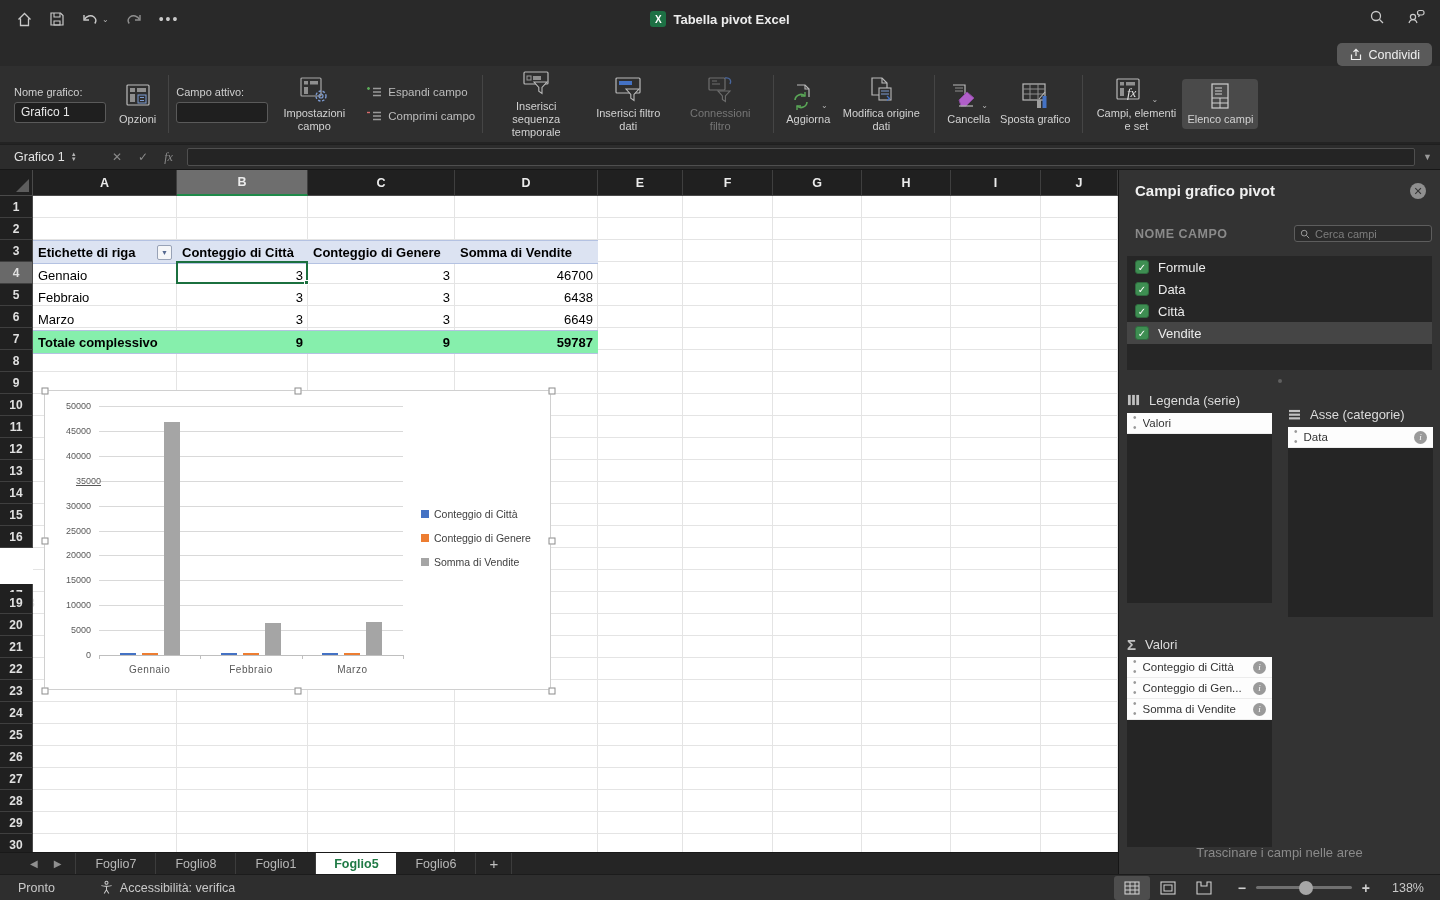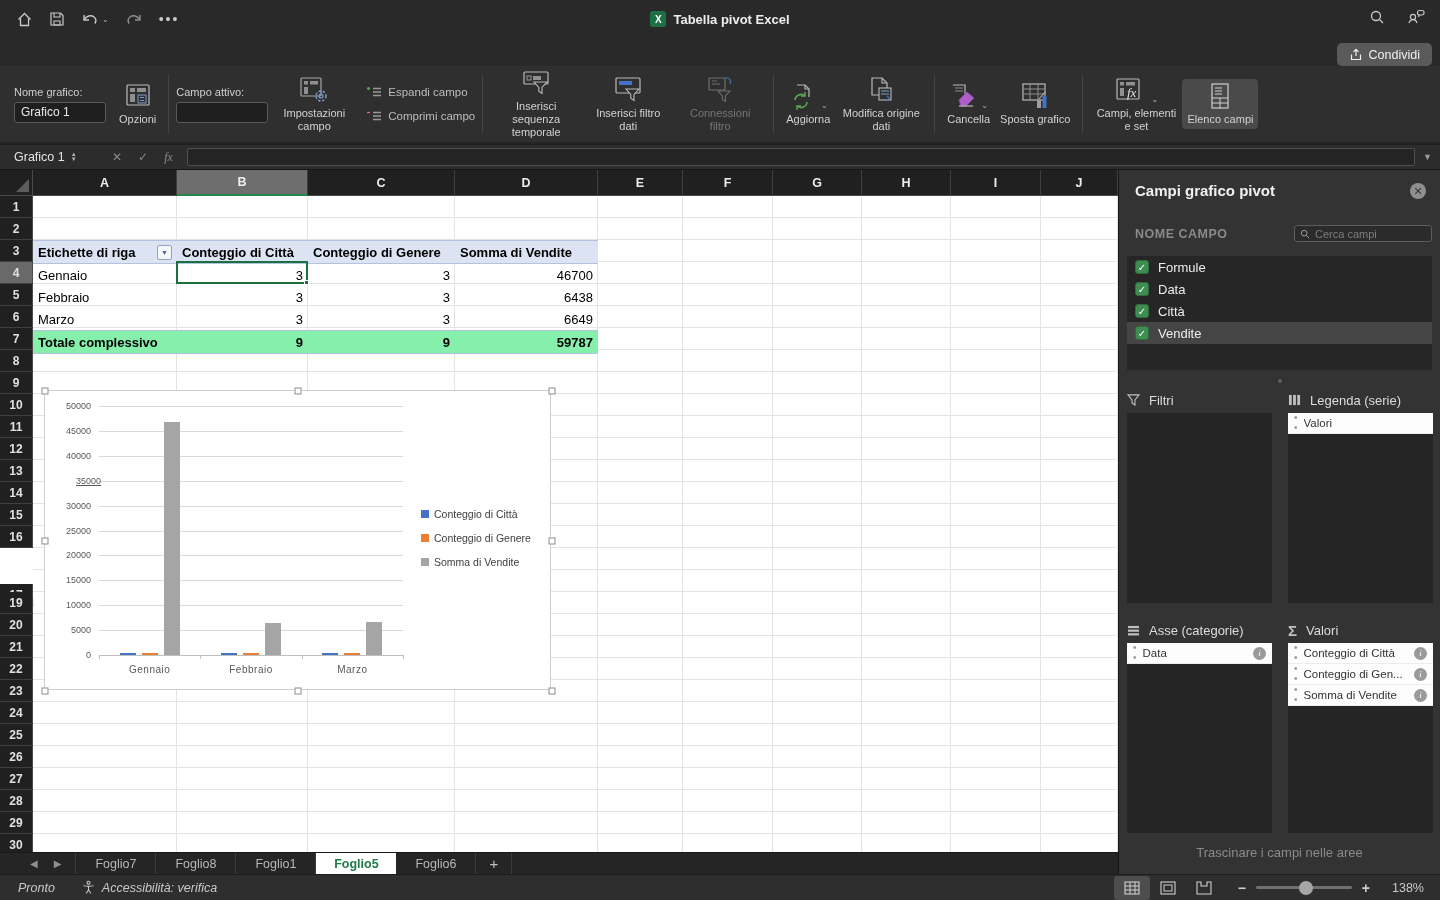--- a/index.html
+++ b/index.html
@@ -122,21 +122,21 @@
   .areabox{height:190px;background:#252525;overflow:hidden;}
   .chip{height:21px;background:#fdfdfd;display:flex;align-items:center;gap:6px;padding:0 6px;border-bottom:1px solid #ececec;}
   .chip .txt{font-size:11.5px;color:#333;flex:1;white-space:nowrap;overflow:hidden;text-overflow:ellipsis;}
   .dragdots{color:#9a9a9a;font-size:10px;line-height:10px;letter-spacing:0;flex:none;}
   .infoi{width:13px;height:13px;border-radius:50%;background:#9a9a9a;color:#fff;font-size:9px;line-height:13px;
     text-align:center;font-family:"Liberation Serif",serif;font-style:italic;flex:none;}
   .p-hint{position:absolute;left:0;right:0;bottom:14px;text-align:center;color:#8a8a8a;font-size:13px;}
 
   
   .statusbar{height:26px;background:#2e2e2e;border-top:1px solid #1c1c1c;display:flex;align-items:center;font-size:12.5px;color:#c9c9c9;}
-  .sb-left{display:flex;align-items:center;gap:26px;padding-left:18px;flex:1;font-style:italic;}
+  .sb-left{display:flex;align-items:center;gap:44px;padding-left:18px;flex:1;}
   .sb-acc{display:flex;align-items:center;gap:6px;}
   .sb-right{display:flex;align-items:center;gap:0;padding-right:16px;}
   .viewtile{width:36px;height:24px;display:flex;align-items:center;justify-content:center;border-radius:3px;}
   .viewtile.active{background:#4d4d4d;}
   .zoomwrap{display:flex;align-items:center;gap:10px;margin-left:16px;}
   .ztrack{position:relative;width:96px;height:3px;background:#707070;border-radius:2px;}
   .zthumb{position:absolute;top:50%;width:14px;height:14px;border-radius:50%;background:#a6a6a6;transform:translate(-50%,-50%);}
   .zsign{font-size:14px;color:#cfcfcf;font-weight:bold;}
   .zpct{width:44px;text-align:right;}
 </style>
@@ -628,29 +628,20 @@
             <span class="chk">✓</span>
             <span>Vendite</span>
           </div>
         </div>
       <div class="splitdot"></div>
 
       <div class="areas">
         <div>
           <div class="areahdr">
             <svg width="13" height="12" viewBox="0 0 14 13">
-                <path d="M1 1h12L8.6 6.4V12L5.4 9.8V6.4z" fill="none" stroke="#c0c0c0" stroke-width="1.2"></path>
-              </svg>
-            <span>Filtri</span>
-          </div>
-          <div class="areabox" id="box-filters"></div>
-        </div>
-        <div>
-          <div class="areahdr">
-            <svg width="13" height="12" viewBox="0 0 14 13">
                 <rect x="1" y="1" width="3" height="11" fill="#c0c0c0"></rect>
                 <rect x="5.5" y="1" width="3" height="11" fill="#c0c0c0"></rect>
                 <rect x="10" y="1" width="3" height="11" fill="#c0c0c0"></rect>
               </svg>
             <span>Legenda (serie)</span>
           </div>
           <div class="areabox" id="box-legend">
               <div class="chip">
                 <span class="dragdots">•<br>•</span>
                 <span class="txt">Valori</span>

